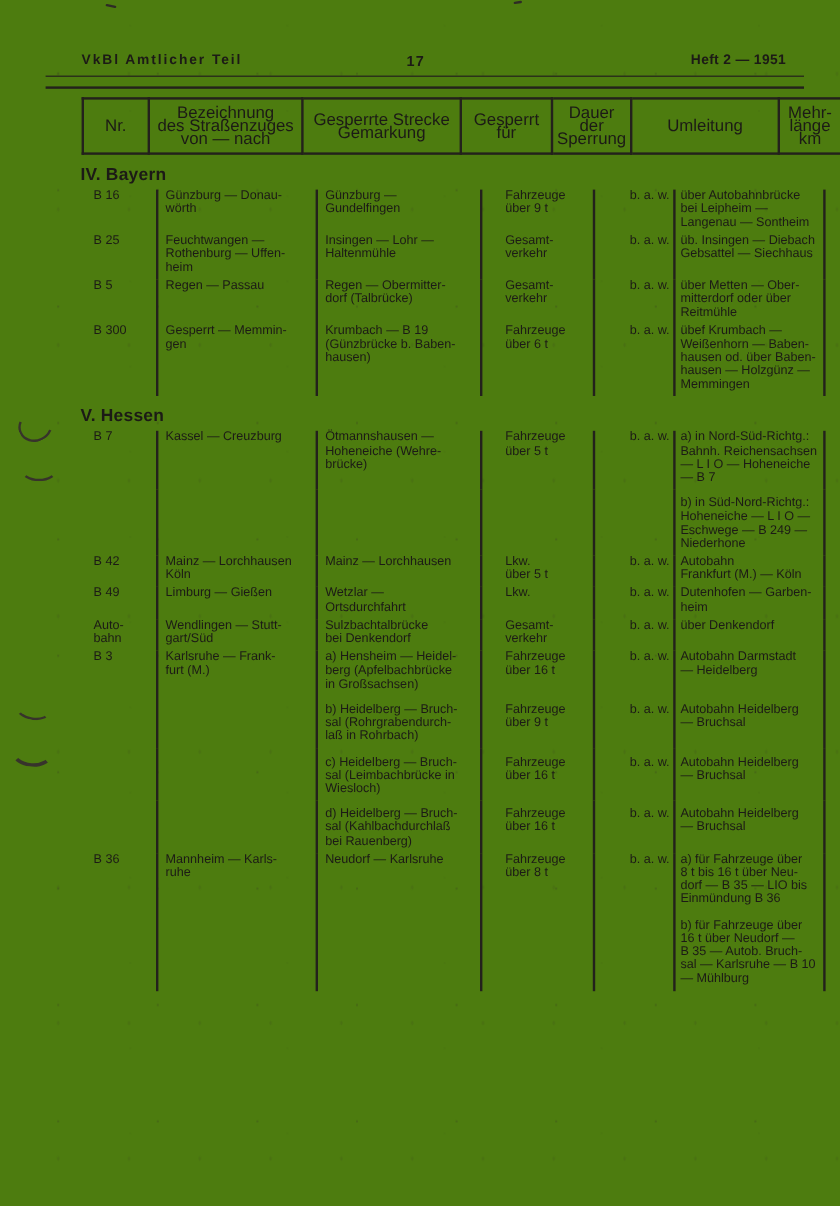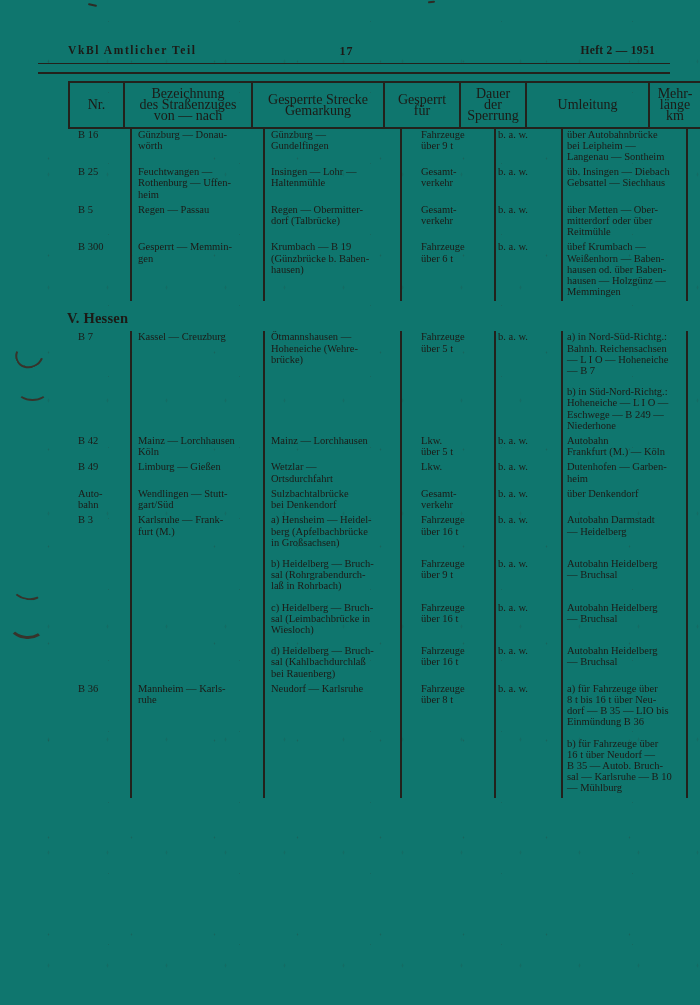--- a/index.html
+++ b/index.html
@@ -1,17 +1,17 @@
 <!DOCTYPE html>
 <html><head>
 <meta charset="utf-8">
 <style>
   html,body{margin:0;padding:0;background:#d8d5cf;}
-  .page{position:relative;width:700px;height:1005px;background:#0f766e;overflow:hidden;
-        font-family:Liberation Serif, serif;color:#1c1a16;}
+  .page{position:relative;width:700px;height:1005px;background:#4d7c0f;overflow:hidden;
+        font-family:Liberation Sans, sans-serif;color:#1c1a16;}
   .speckle{position:absolute;inset:0;pointer-events:none;opacity:.5;
     background-image:
       radial-gradient(rgba(52,48,41,.5) .5px, transparent 1.1px),
       radial-gradient(rgba(52,48,41,.35) .5px, transparent 1px),
       radial-gradient(rgba(52,48,41,.28) .6px, transparent 1.2px);
     background-size:83px 97px,131px 71px,59px 113px;
     background-position:7px 13px,43px 57px,19px 5px;}
   .content{position:relative;padding:44px 45px 0 68px;box-sizing:border-box;}
   .masthead{position:relative;display:flex;align-items:baseline;font-weight:bold;
             font-size:11.5px;margin-bottom:7px;}
@@ -26,21 +26,21 @@
   .c-nr{width:49px;margin-top:17px;} .c-bez{width:122px;} .c-strecke{width:126px;} .c-ges{width:70px;}
   .c-dauer{width:60px;} .c-uml{width:117px;} .c-mehr{width:46px;}
   table.head td{border:2px solid #23211c;text-align:center;vertical-align:middle;
                 padding:5px 2px;white-space:pre-line;font-size:14px;}
   table.body td{vertical-align:top;white-space:pre-line;padding:0 3px 4px 5px;}
   table.body td + td{border-left:2px solid #23211c;}
   table.body td.c-nr{padding-left:10px;}
   table.body td.c-bez{padding-left:6px;}
   table.body td.c-strecke{padding-left:6px;}
   table.body td.c-ges{padding-left:19px;}
-  table.body td.c-dauer{text-align:left;padding-left:2px;}
+  table.body td.c-dauer{text-align:right;padding-left:2px;}
   table.body td.c-uml{padding-left:4px;padding-right:2px;}
   table.body td.c-mehr{text-align:center;padding-left:2px;}
   table.body tr.gap td{padding-top:6px;}
   .section-title{font-weight:bold;font-size:14.5px;margin:9px 0 4px -1px;letter-spacing:.2px;}
   .mark{position:absolute;border-radius:50%;border:2.5px solid transparent;}
   .m1{left:15px;top:342px;width:25px;height:22px;border-bottom-color:#37332b;border-left-color:#37332b;transform:rotate(-25deg);}
   .m2{left:17px;top:381px;width:27px;height:16px;border-bottom-color:#37332b;}
   .m3{left:13px;top:581px;width:26px;height:15px;border-bottom-color:#37332b;transform:rotate(8deg);}
   .m4{left:9px;top:613px;width:30px;height:20px;border-bottom-color:#37332b;border-width:3px;transform:rotate(4deg);}
   .speck{position:absolute;background:#2e2b25;border-radius:1px;}
@@ -84,20 +84,21 @@
 Sperrung</td>
         <td class="c-uml">Umleitung</td>
         <td class="c-mehr">Mehr-
 länge
 km</td>
       </tr>
       </tbody>
     </table>
 
     <div id="sections">
+        <div class="section-title">IV. Bayern</div>
         <table class="tbl body">
           <tbody>
             <tr>
               <td class="c-nr">B 16</td>
               <td class="c-bez">Günzburg — Donau-
 wörth</td>
               <td class="c-strecke">Günzburg —
 Gundelfingen</td>
               <td class="c-ges">Fahrzeuge
 über 9 t</td>

